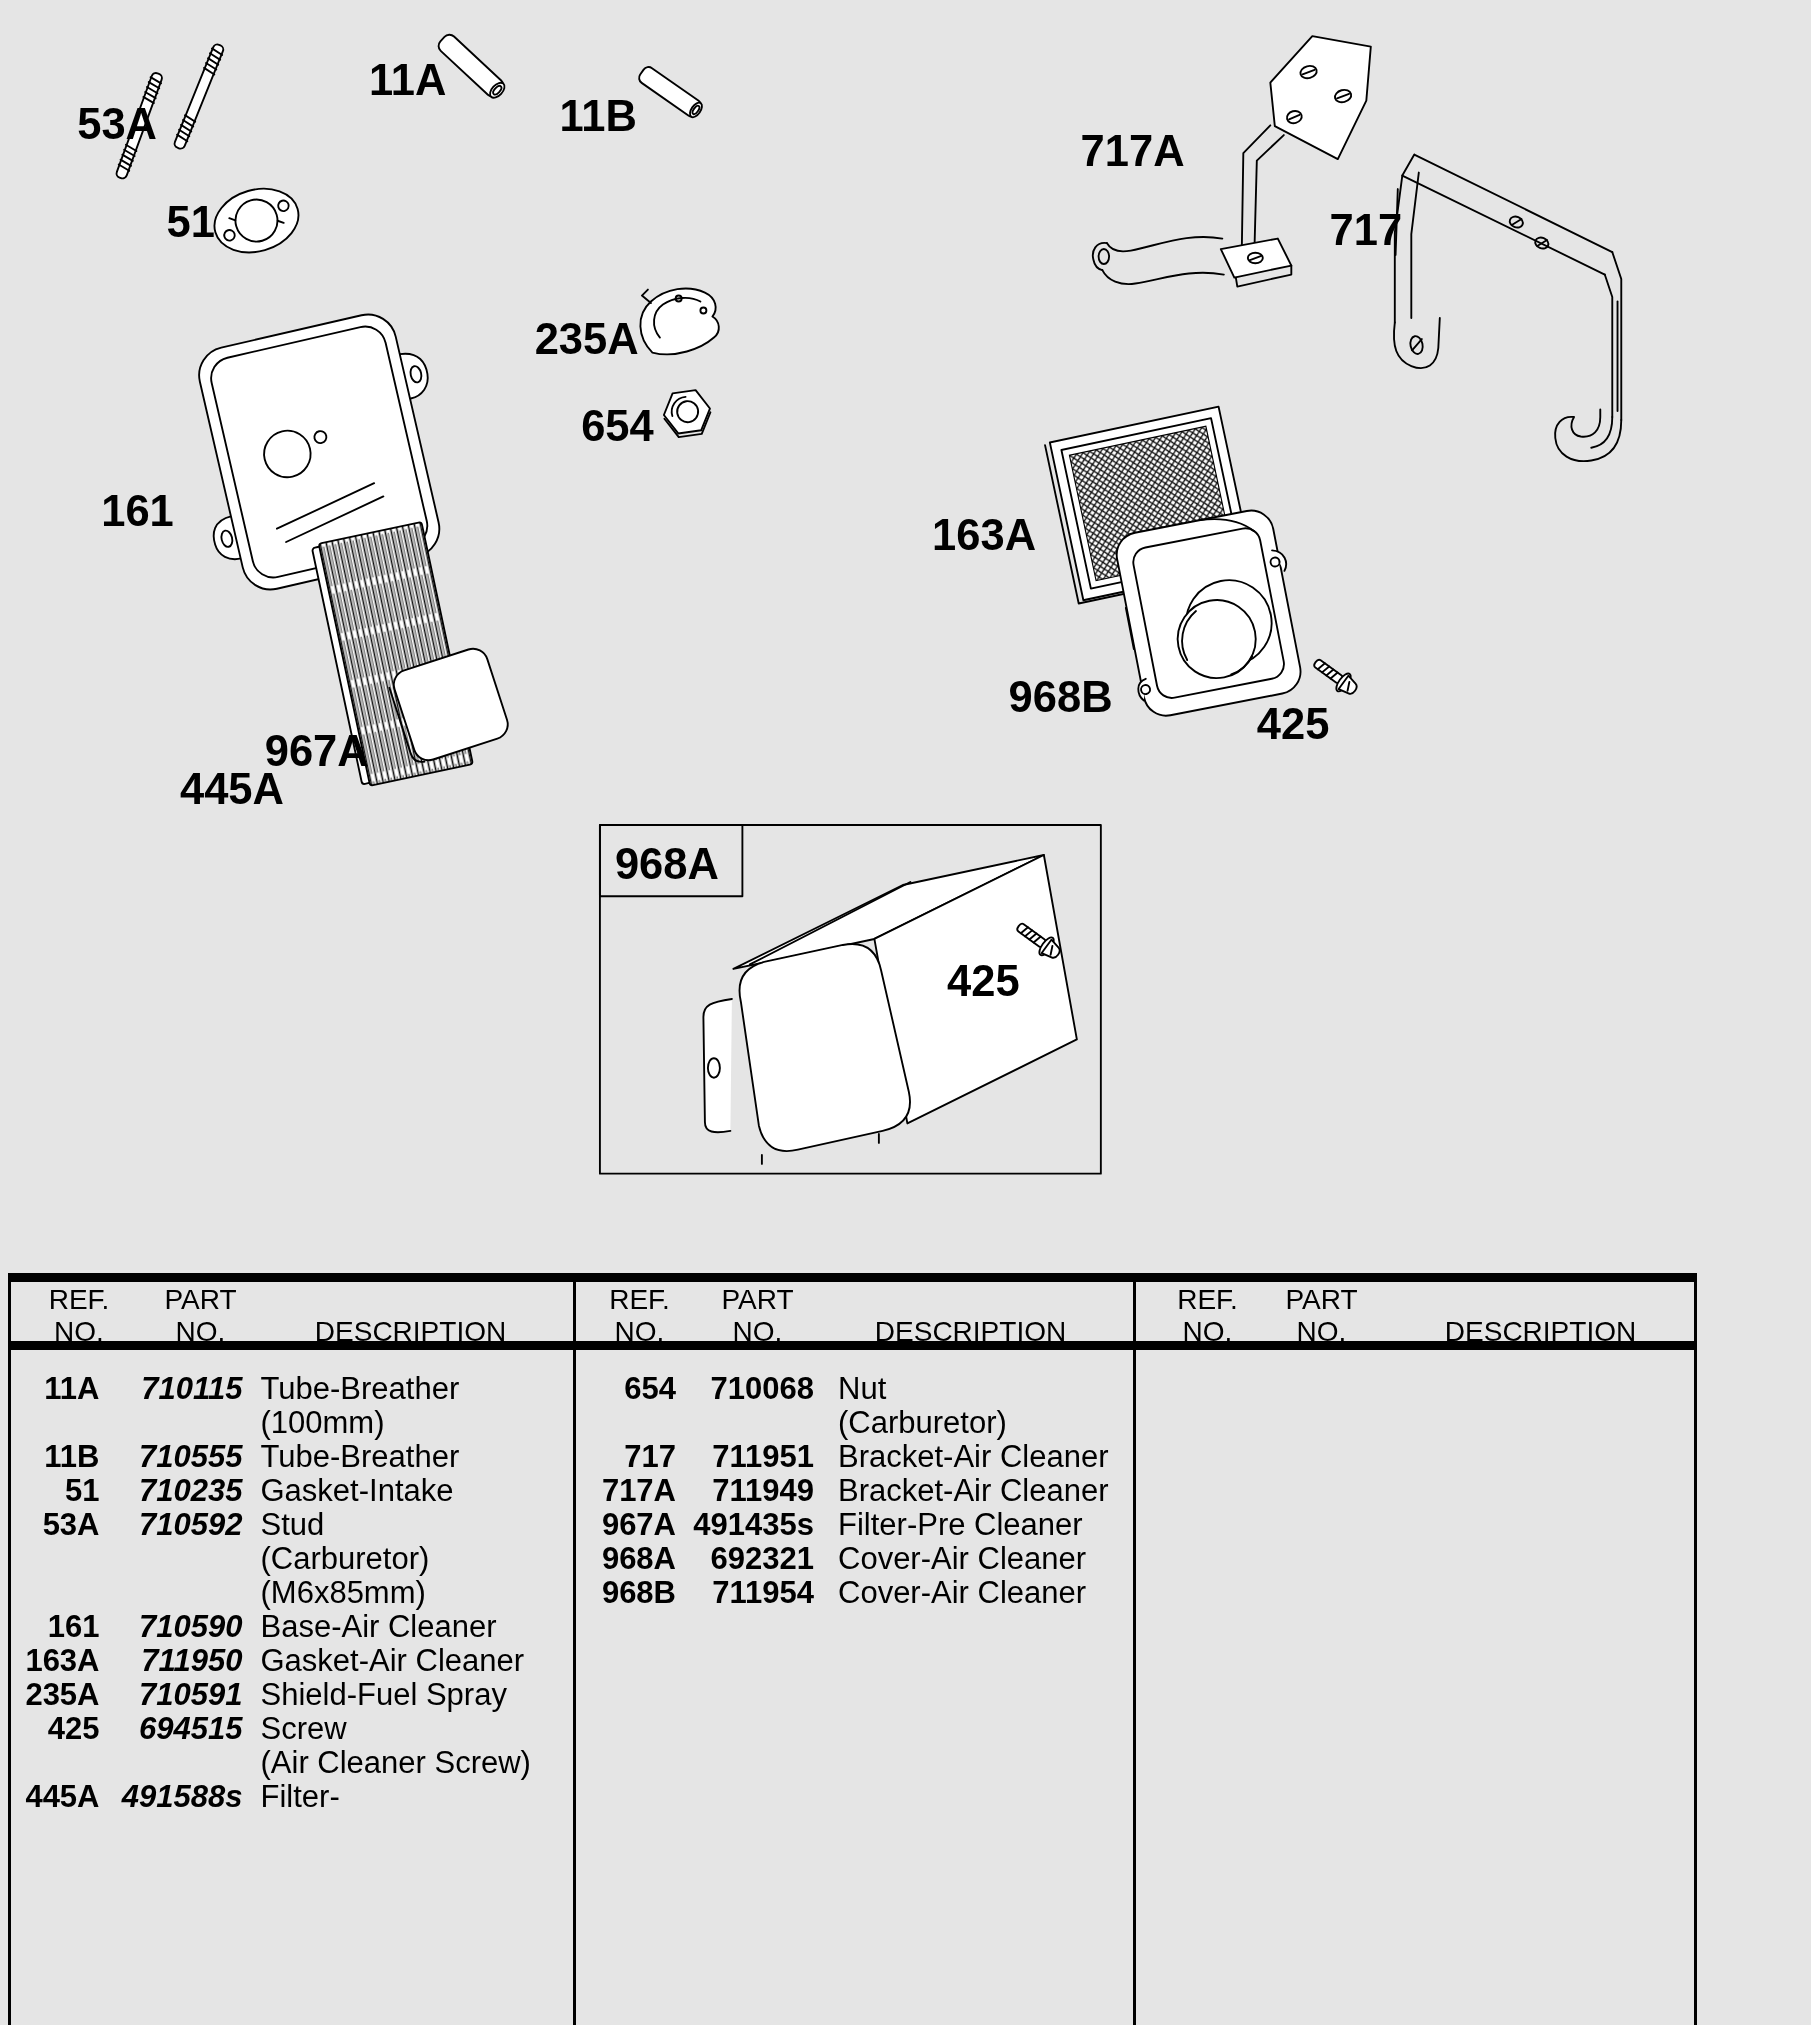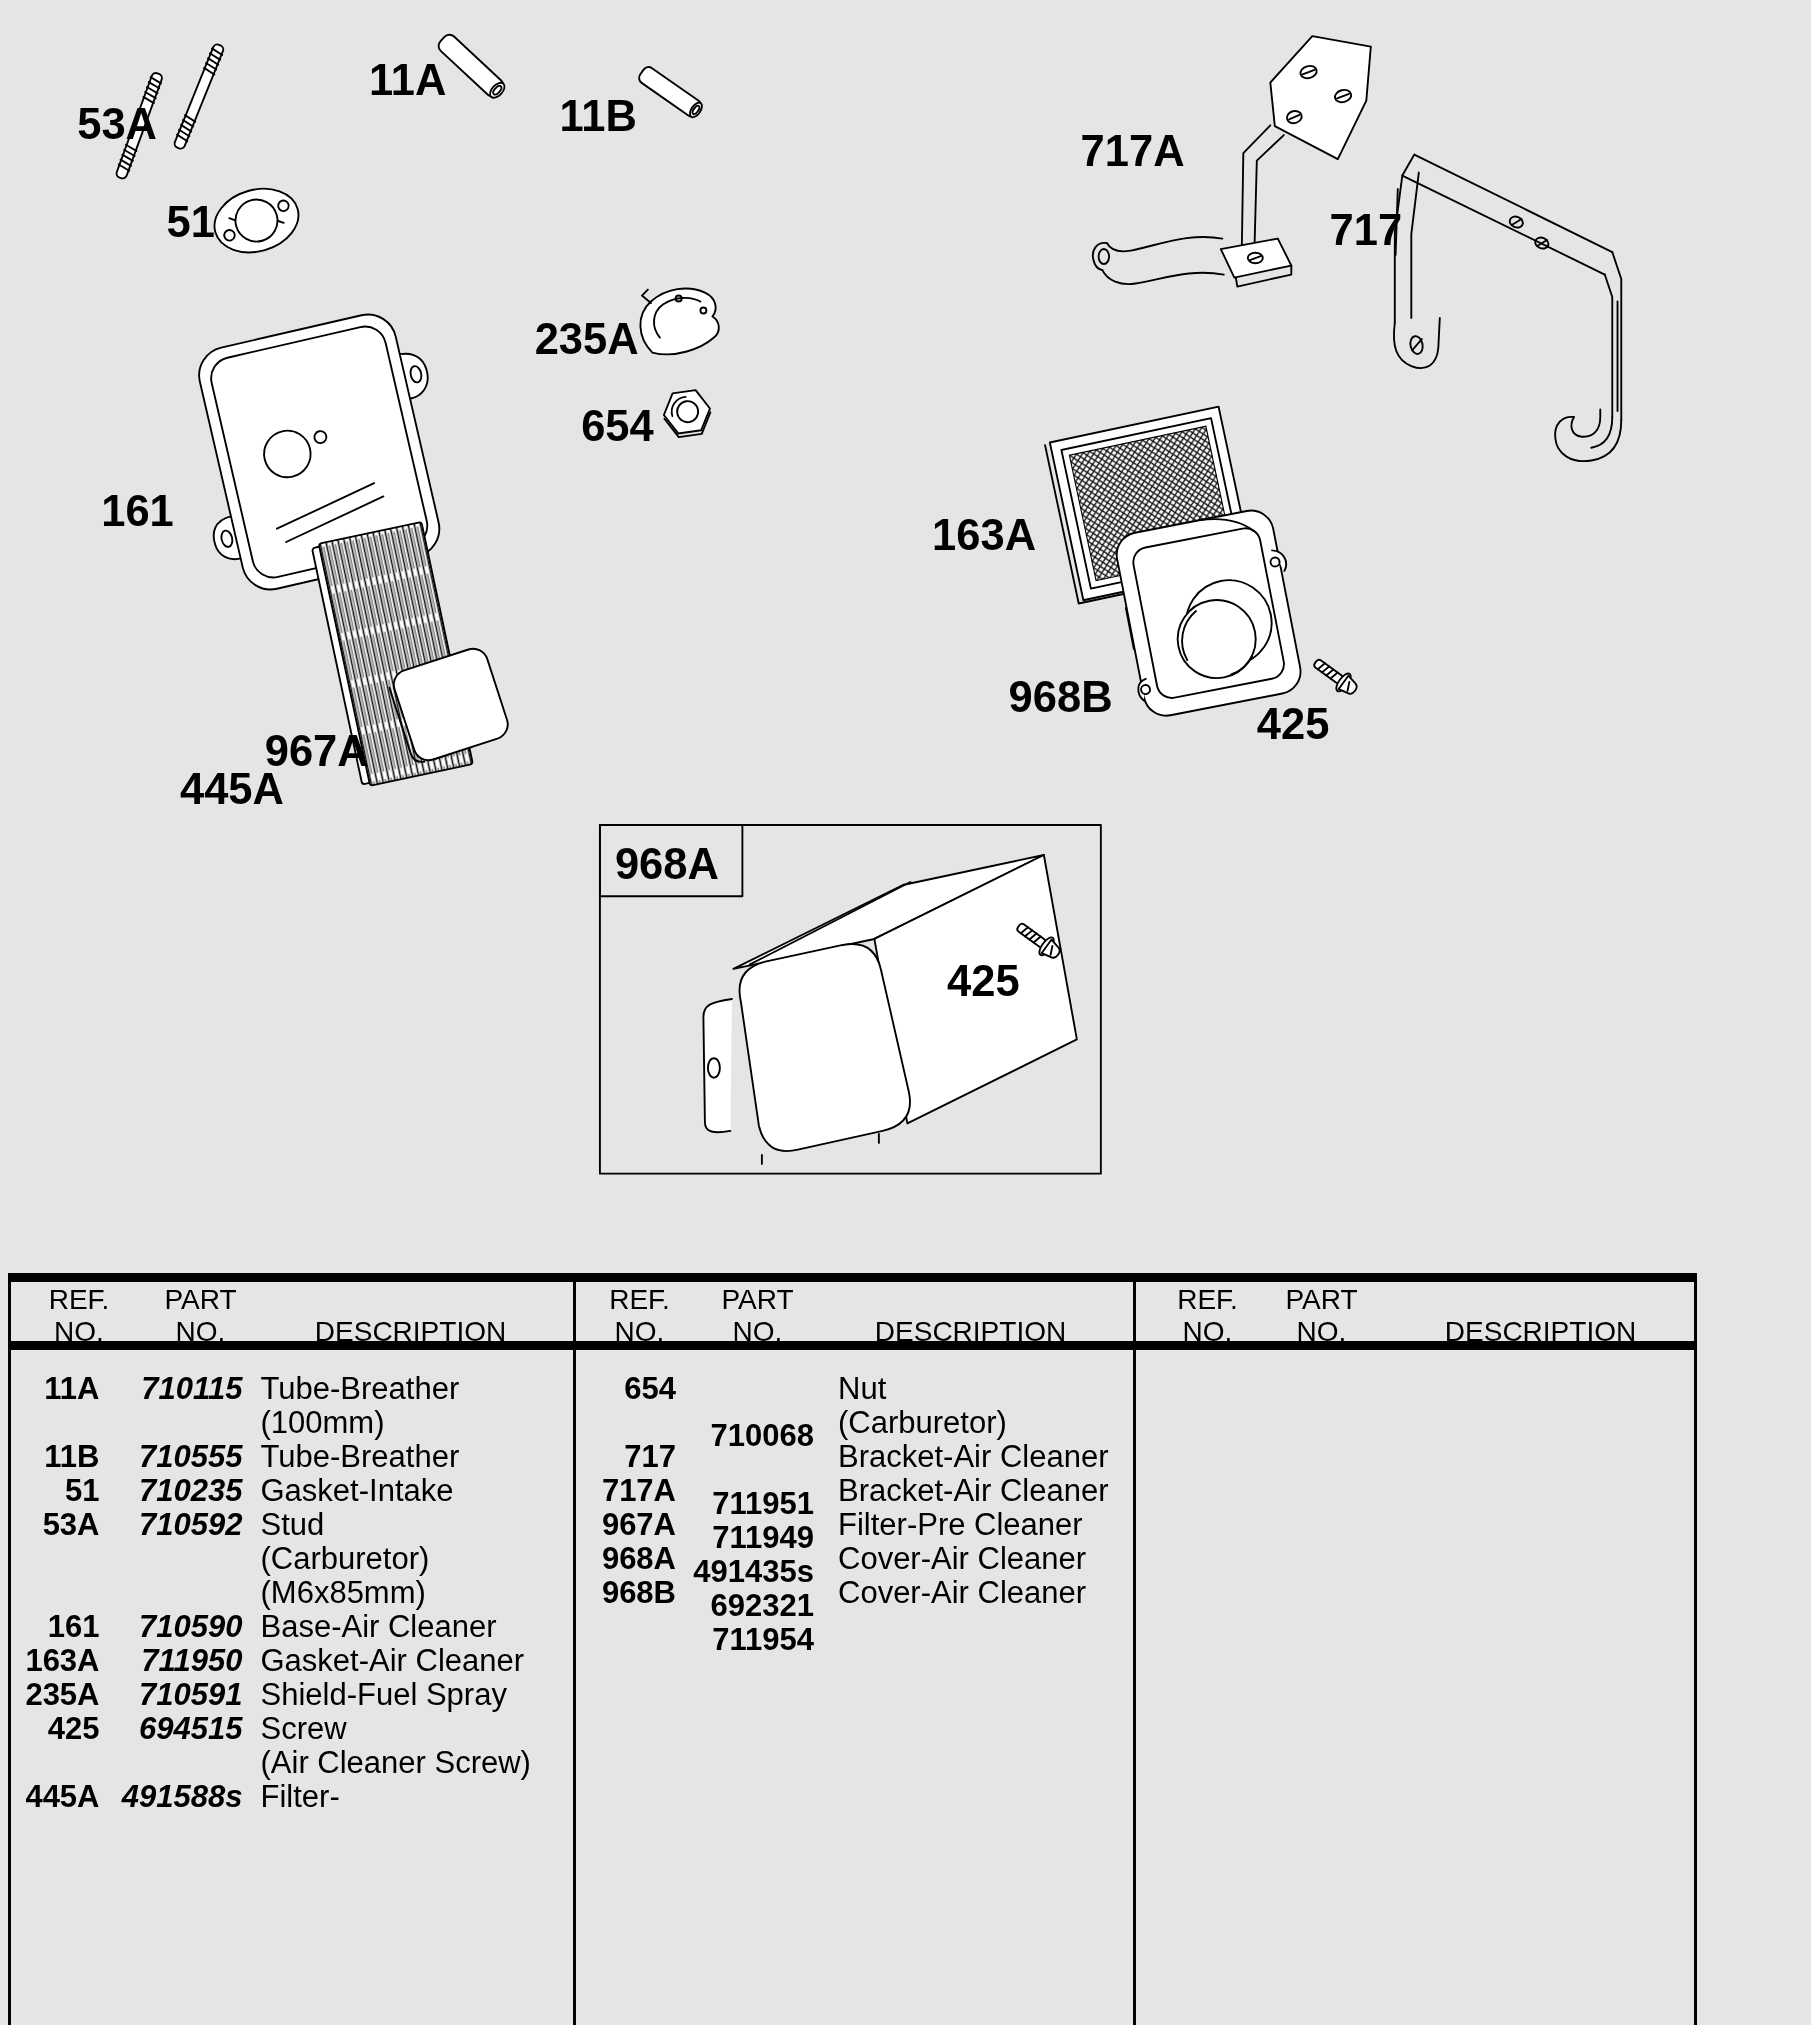--- a/index.html
+++ b/index.html
@@ -11,21 +11,21 @@
   svg text.lbl{font-family:"Liberation Sans",sans-serif;font-weight:bold;font-size:58px;fill:#000;}
   
   .tlayer{position:absolute;left:0;top:0;width:1811px;height:2025px;}
   .hline{position:absolute;background:#000;height:9px;}
   .vline{position:absolute;background:#000;width:3px;}
   .th{position:absolute;font-size:28px;line-height:31.5px;text-align:center;white-space:nowrap;}
   .tcol{position:absolute;}
   .trow{display:flex;height:34px;line-height:35px;font-size:31px;white-space:nowrap;}
   .trow .ref,.trow .part{font-weight:bold;text-align:right;}
   .c1 .ref{width:92px;} .c1 .part{width:143px;font-style:italic;} .c1 .desc{margin-left:18px;}
-  .c2 .ref{width:101px;} .c2 .part{width:138px;margin-top:47px;} .c2 .desc{margin-left:24px;text-align:center;}
+  .c2 .ref{width:101px;} .c2 .part{width:138px;} .c2 .desc{margin-left:24px;text-align:center;}
 </style>
 </head>
 <body>
 
 <div class="page">
 
   <svg class="diagram" width="1811" height="1275" viewBox="0 0 2415 1700">
     <defs>
       <pattern id="pleats" width="8" height="64" patternUnits="userSpaceOnUse">
         <rect width="8" height="64" fill="#fff"></rect>

